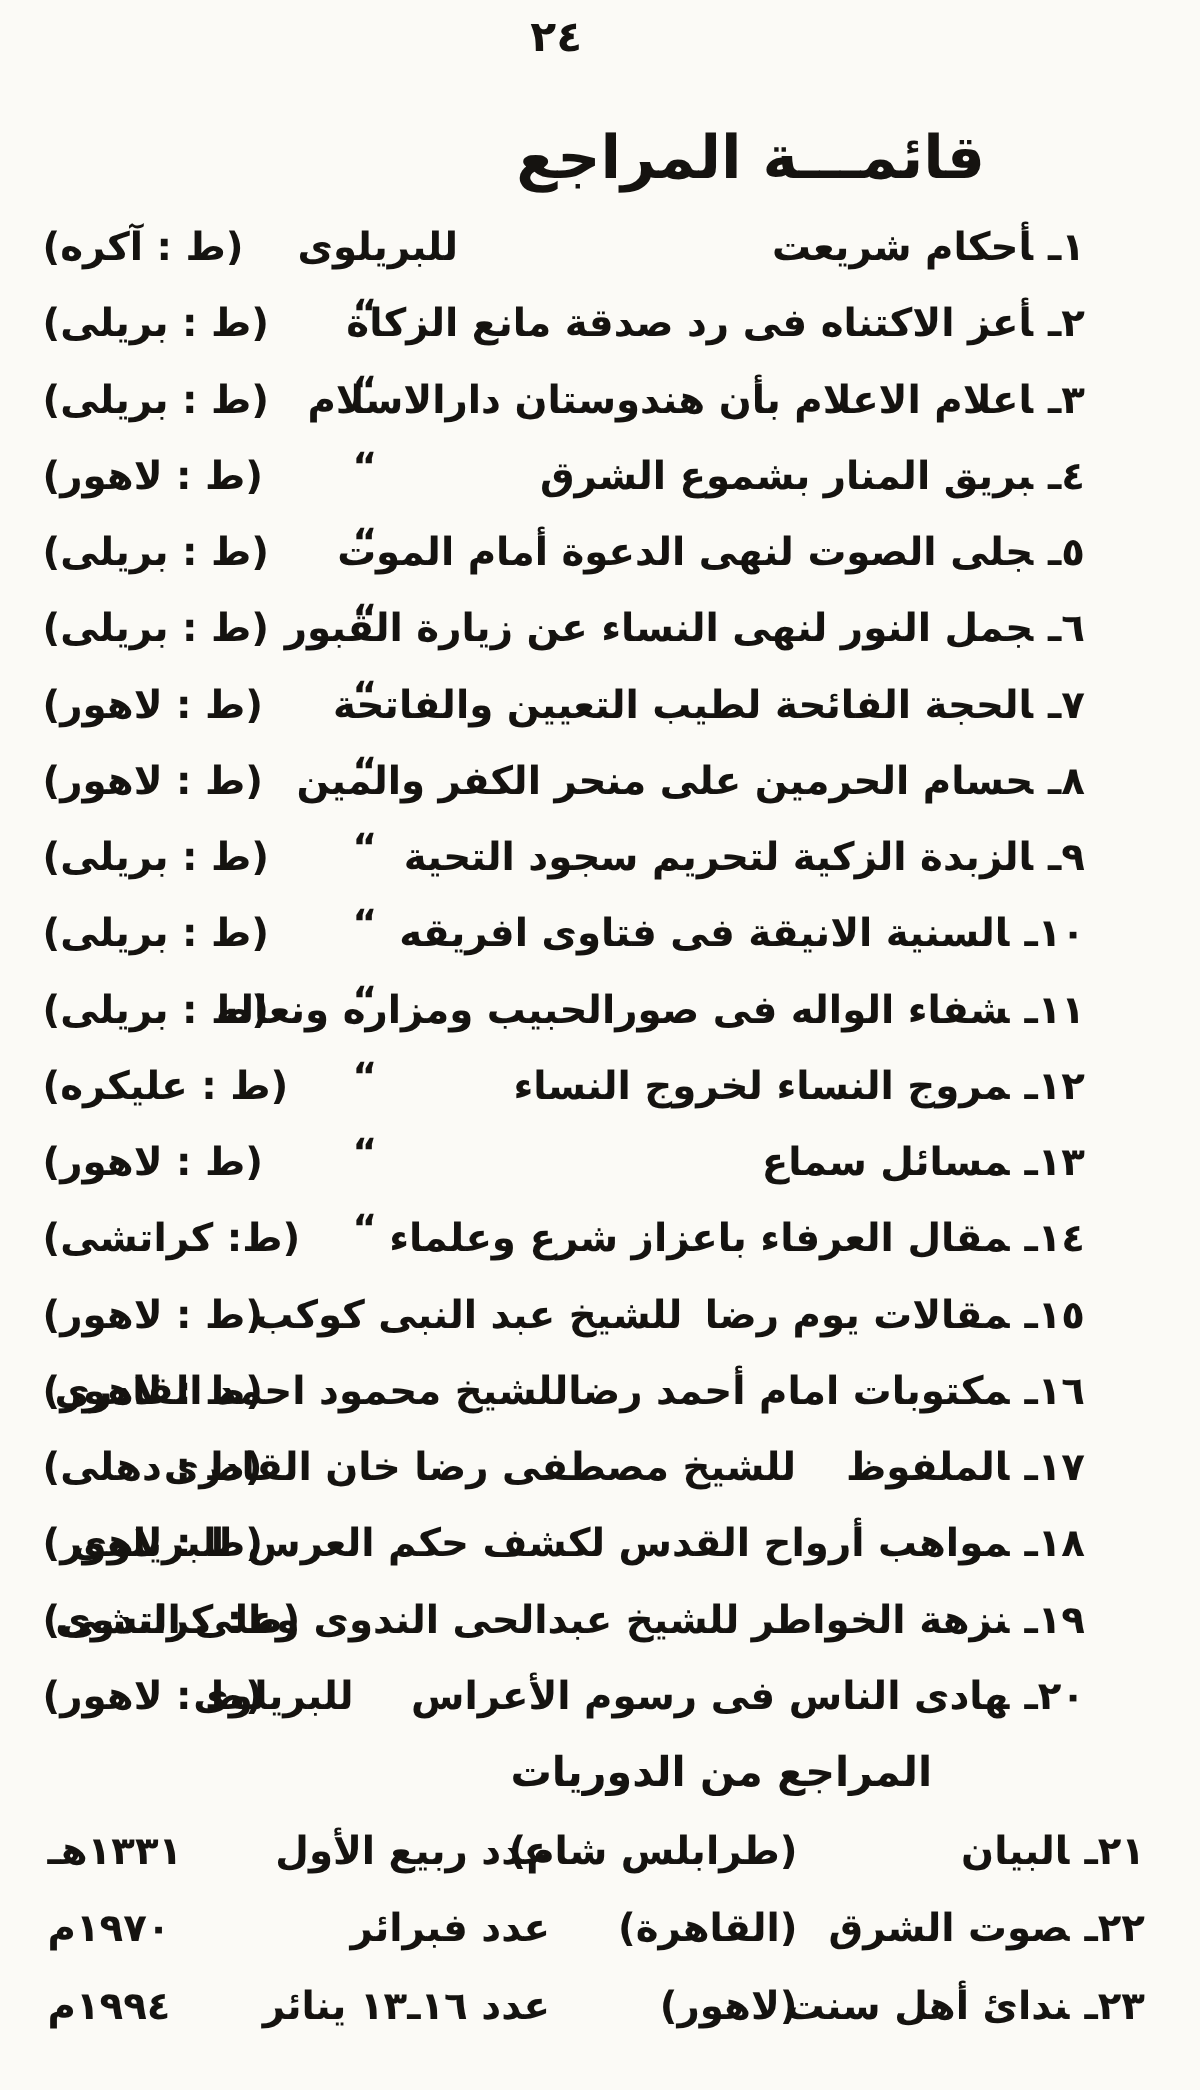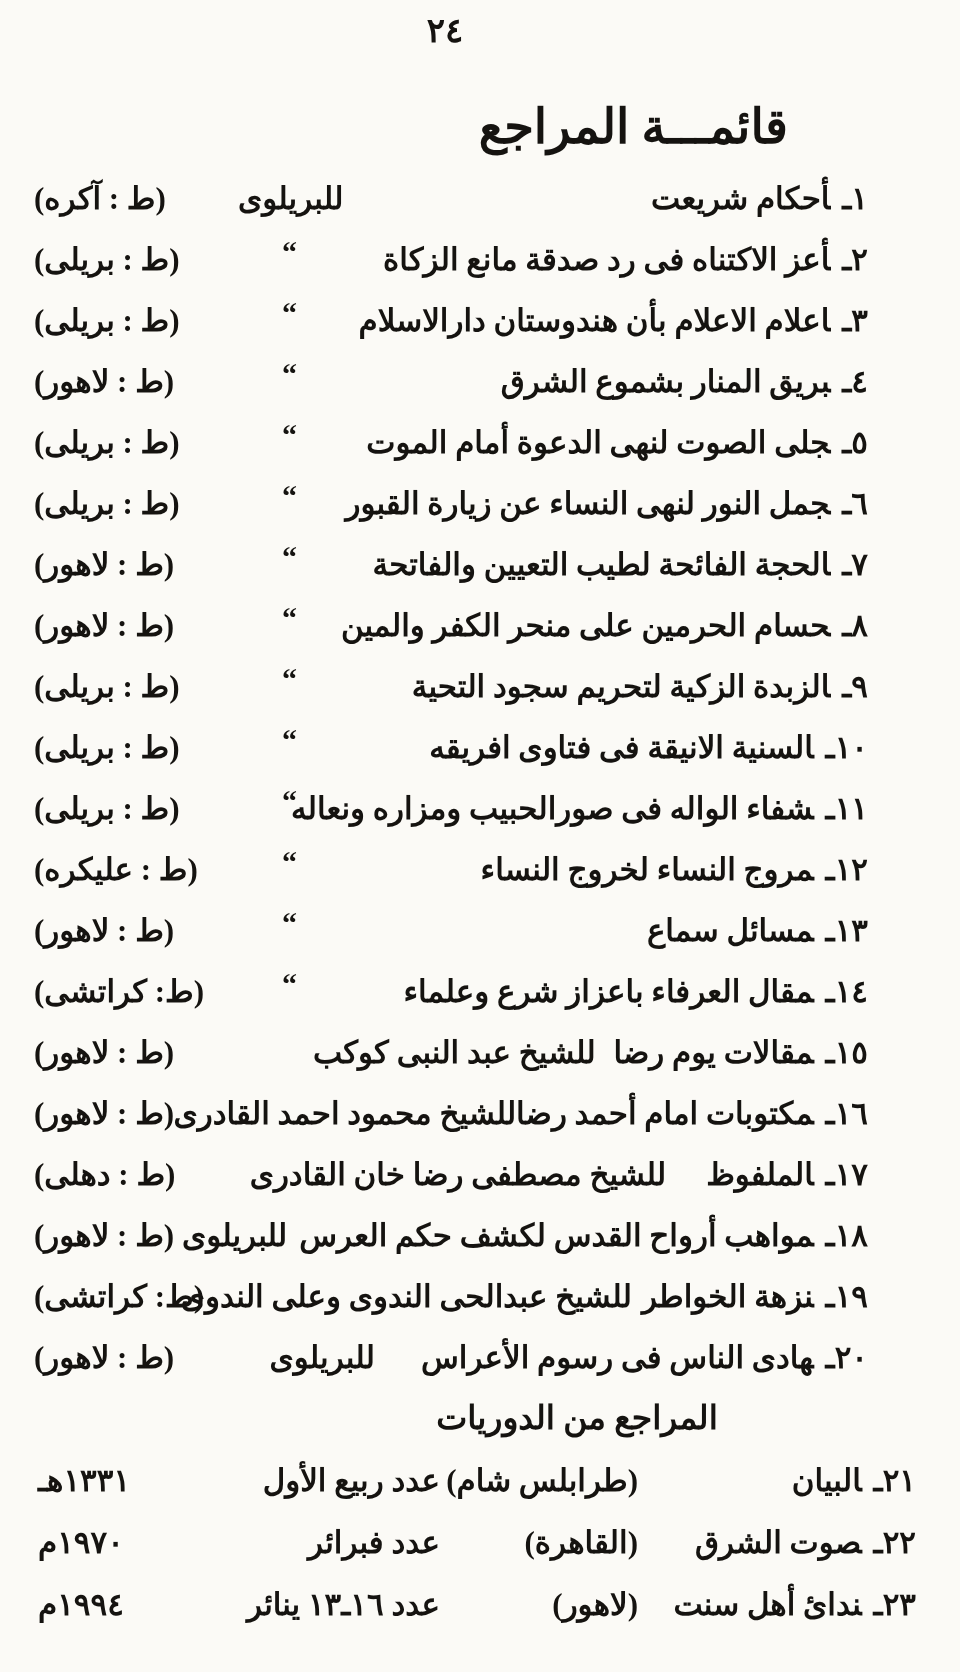--- a/index.html
+++ b/index.html
@@ -3,21 +3,21 @@
 <meta charset="utf-8">
 <style>
   html,body{margin:0;padding:0;}
   body{
     width:960px;height:1672px;
     background:#fbfaf6;
     font-family:"DejaVu Sans",sans-serif;
     color:#151310;
     overflow:hidden;
   }
-  .page{position:relative;width:960px;height:1672px;direction:rtl;font-family:Liberation Serif, serif;}
+  .page{position:relative;width:960px;height:1672px;direction:rtl;}
   .page-number{
     position:absolute;top:10px;left:0;right:70px;
     text-align:center;font-size:34px;font-weight:bold;
   }
   .doc-title{
     position:absolute;top:98px;right:172px;
     font-size:48px;font-weight:bold;white-space:nowrap;
   }
   .book-list{position:absolute;top:168px;right:0;left:0;}
   .row{

